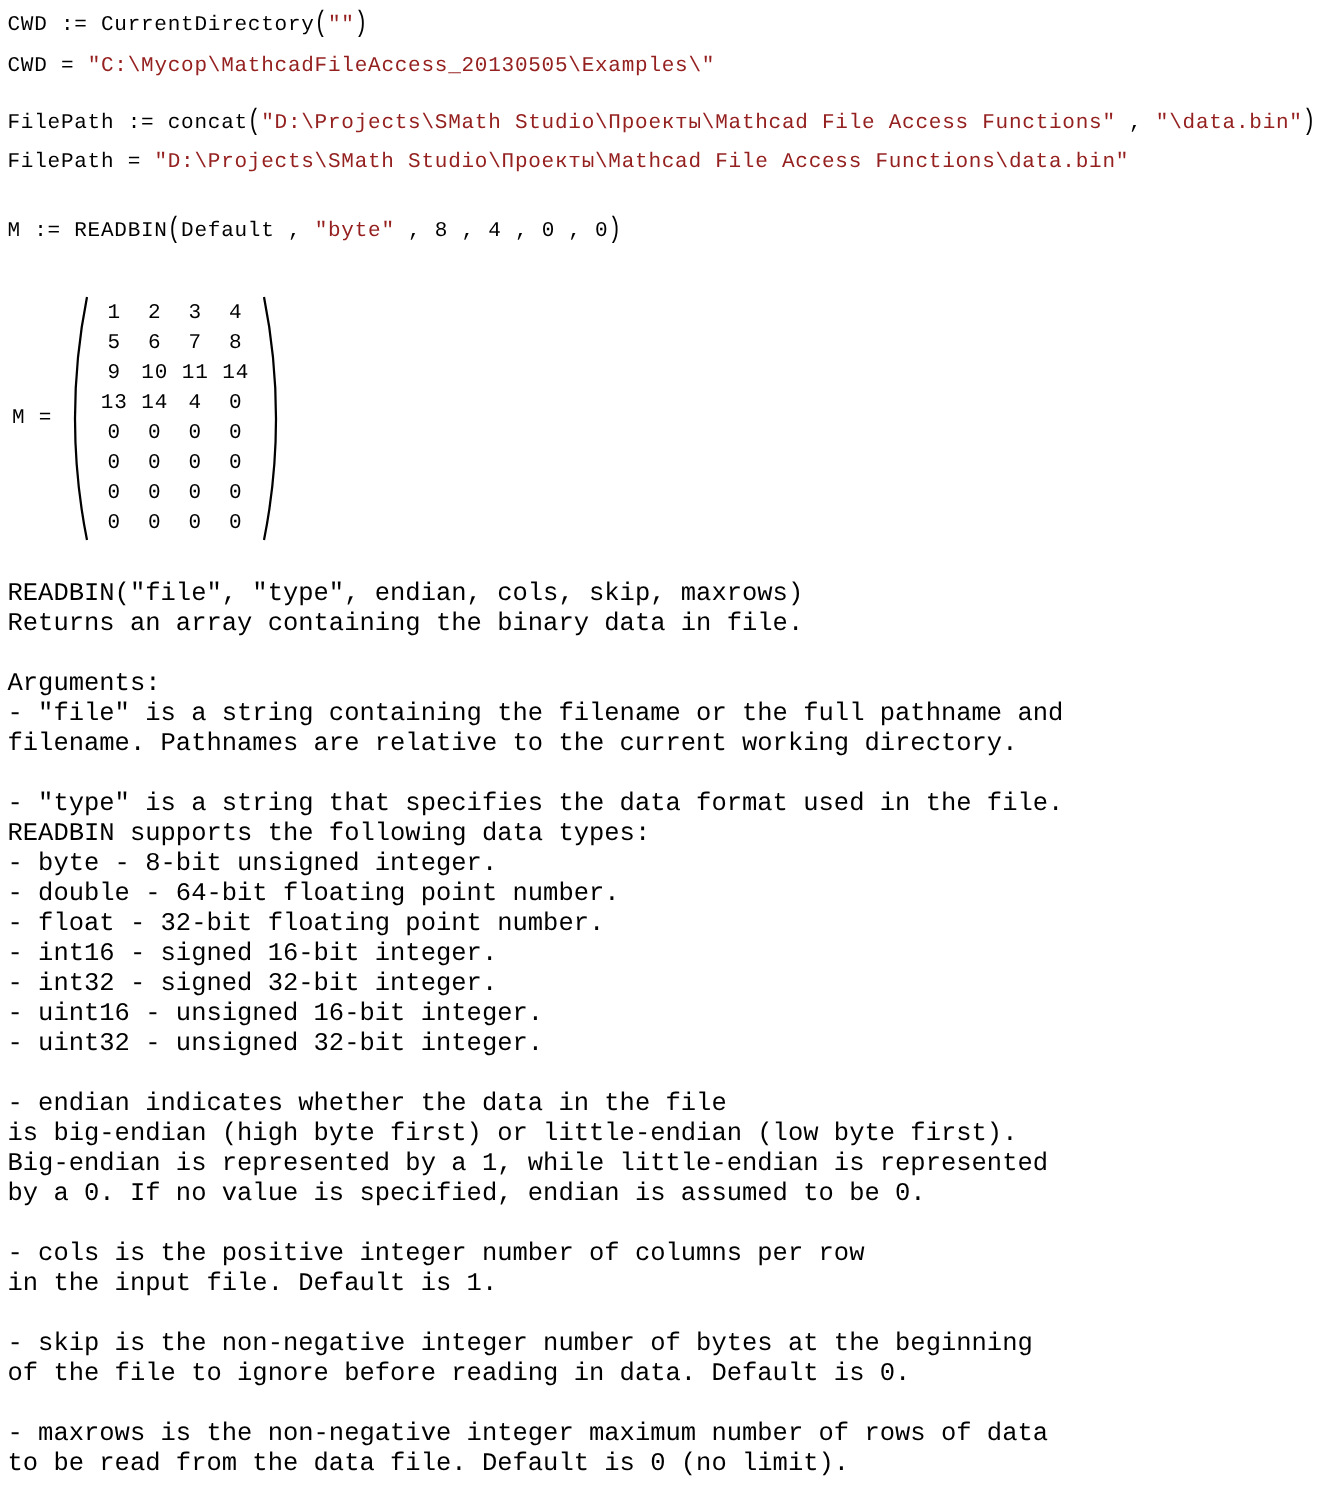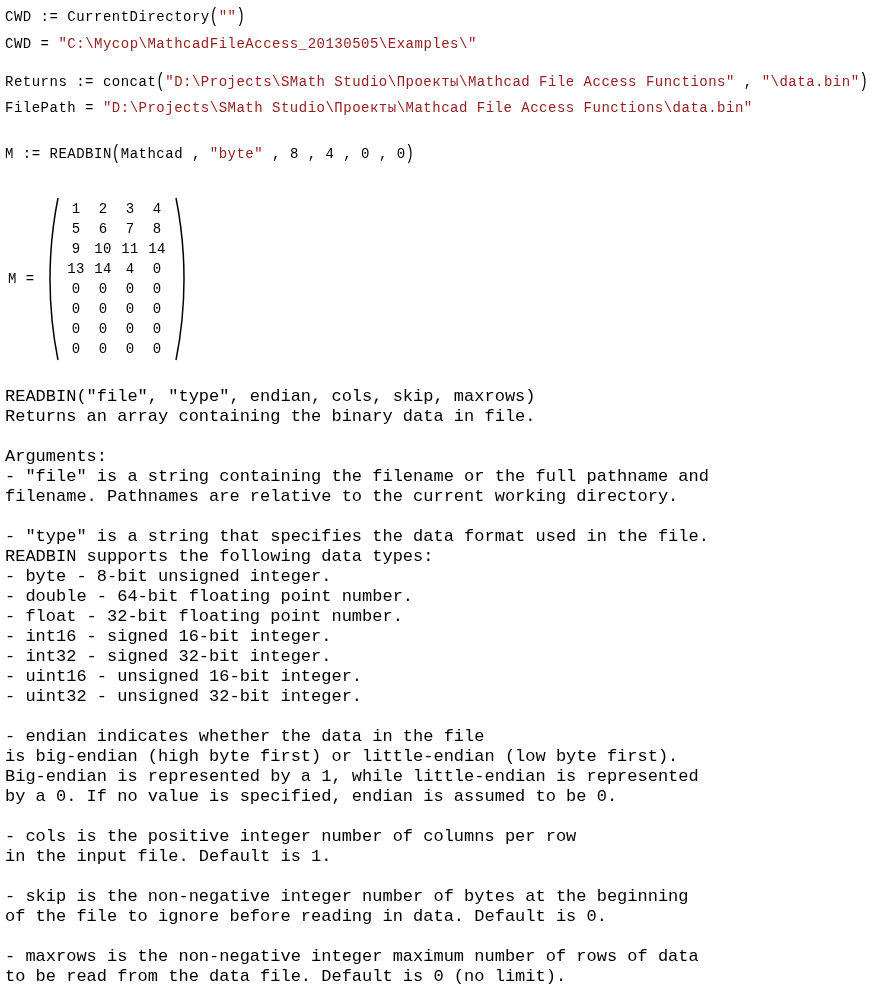--- a/index.html
+++ b/index.html
@@ -35,23 +35,23 @@
     font-size:17px; line-height:20px; white-space:pre;
     color:#000;
   }
   .dline { height:20px; }
 </style>
 </head>
 <body>
 
 <div class="math" style="top:9px"><span class="seg-plain">CWD := CurrentDirectory</span><span class="seg-paren">(</span><span class="seg-string">""</span><span class="seg-paren">)</span></div>
 <div class="math" style="top:36px"><span class="seg-plain">CWD = </span><span class="seg-string">"C:\Mycop\MathcadFileAccess_20130505\Examples\"</span></div>
-<div class="math" style="top:74px"><span class="seg-plain">Returns := concat</span><span class="seg-paren">(</span><span class="seg-string">"D:\Projects\SMath Studio\Проекты\Mathcad File Access Functions"</span><span class="seg-plain"> , </span><span class="seg-string">"\data.bin"</span><span class="seg-paren">)</span></div>
+<div class="math" style="top:74px"><span class="seg-plain">FilePath := concat</span><span class="seg-paren">(</span><span class="seg-string">"D:\Projects\SMath Studio\Проекты\Mathcad File Access Functions"</span><span class="seg-plain"> , </span><span class="seg-string">"\data.bin"</span><span class="seg-paren">)</span></div>
 <div class="math" style="top:100px"><span class="seg-plain">FilePath = </span><span class="seg-string">"D:\Projects\SMath Studio\Проекты\Mathcad File Access Functions\data.bin"</span></div>
-<div class="math" style="top:146px"><span class="seg-plain">M := READBIN</span><span class="seg-paren">(</span><span class="seg-plain">Mathcad , </span><span class="seg-string">"byte"</span><span class="seg-plain"> , 8 , 4 , 0 , 0</span><span class="seg-paren">)</span></div>
+<div class="math" style="top:146px"><span class="seg-plain">M := READBIN</span><span class="seg-paren">(</span><span class="seg-plain">Default , </span><span class="seg-string">"byte"</span><span class="seg-plain"> , 8 , 4 , 0 , 0</span><span class="seg-paren">)</span></div>
 
 <div class="matrix-wrap">
   <span class="matrix-label">M = </span>
   <svg class="mparen" width="13" height="166" viewBox="0 0 13 166">
     <path d="M11 2 Q3 42 3 83 Q3 124 11 164" fill="none" stroke="#000" stroke-width="1.5"></path>
   </svg>
   <div class="mgrid">
       <div class="mrow">
         <span class="mcell">1</span>
         <span class="mcell">2</span>

